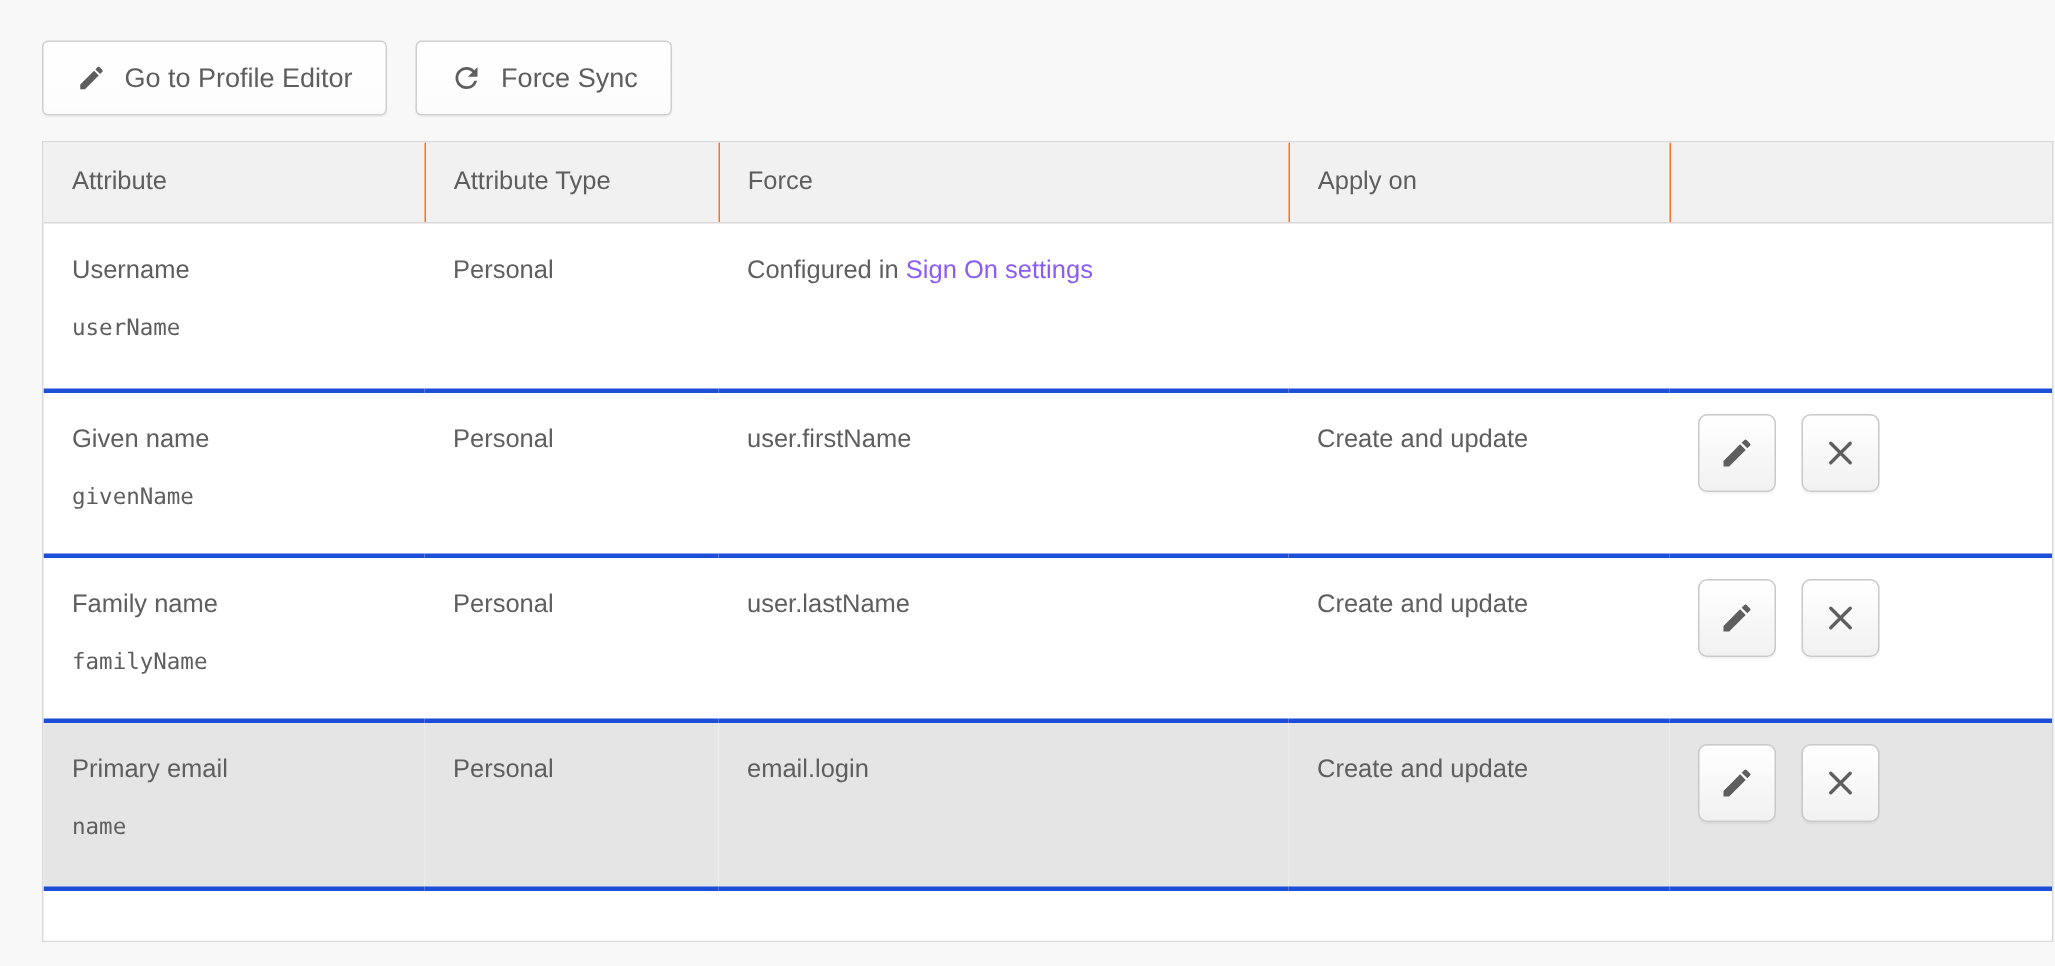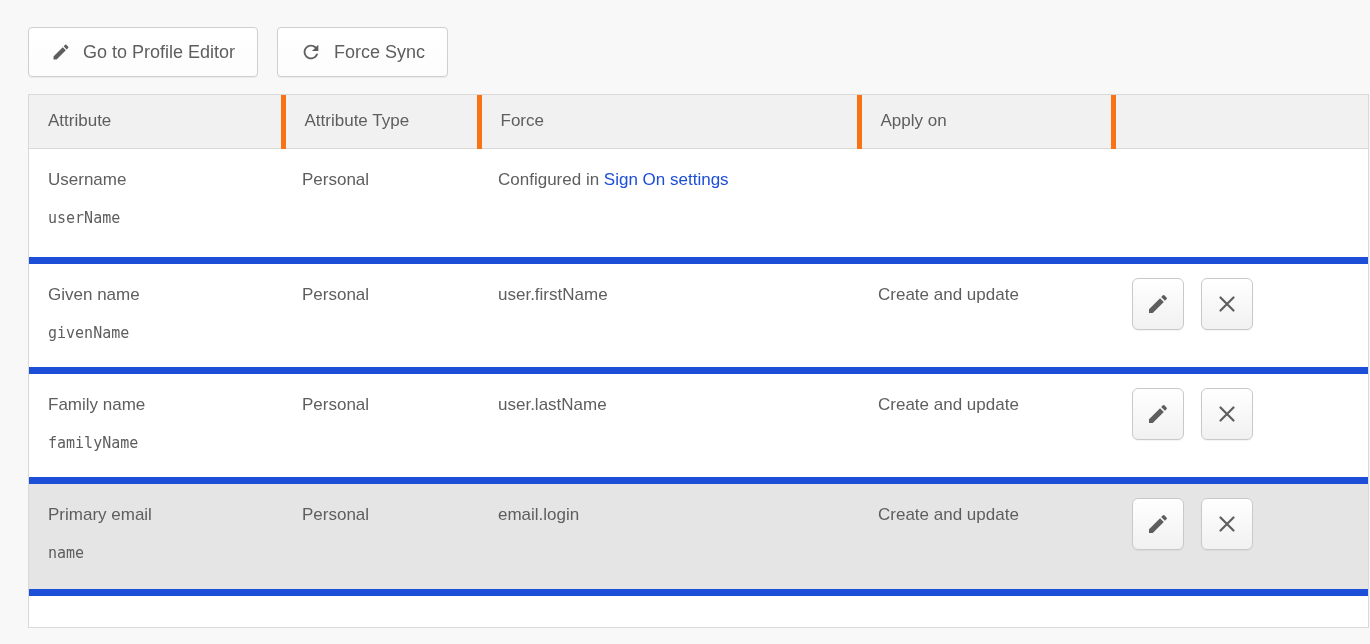--- a/index.html
+++ b/index.html
@@ -38,44 +38,44 @@
     overflow:hidden;
   }
   table { width:100%; border-collapse:collapse; table-layout:fixed; }
   col.c1 { width:254px; } col.c2 { width:196px; } col.c3 { width:380px; }
   col.c4 { width:254px; } col.c5 { width:auto; }
 
   thead th {
     height:53px;
     background:#f1f1f1;
     border-bottom:1px solid #d9d9d9;
-    border-left:5px solid #f97316;
+    border-left:1px solid #f97316;
     font-weight:normal; font-size:17px; color:#5e5e5e;
     text-align:left; padding:0 0 0 19px; vertical-align:middle;
   }
   thead th:first-child { border-left:none; }
 
   tbody td {
     vertical-align:top;
     padding:21px 10px 0 19px;
     font-size:17px; color:#5e5e5e;
-    border-bottom:7px solid #1d4ed8;
+    border-bottom:3px solid #1d4ed8;
   }
   tr.row-1 td { height:112px; }
   tr.row-2 td, tr.row-3 td { height:110px; }
   tr.row-4 td { height:112px; }
   tr.row-4 td { background:#e5e5e5; }
   tr.row-partial td { height:40px; border-bottom:none; background:#ffffff; }
 
   .attr-name {
     display:block; margin-top:19px;
     font-family:"DejaVu Sans Mono", monospace;
     font-size:15px; color:#5e5e5e;
   }
-  a.sign-on-link { color:#1d4ed8; text-decoration:none; cursor:pointer; }
+  a.sign-on-link { color:#8b5cf6; text-decoration:none; cursor:pointer; }
 
   td.actions { padding-top:14px; }
   .action-btns { display:flex; gap:17px; }
   .sq-btn {
     width:52px; height:52px;
     display:inline-flex; align-items:center; justify-content:center;
     background:linear-gradient(#ffffff,#f1f1f1);
     border:1px solid #c9c9c9; border-radius:6px;
     box-shadow:0 1px 1px rgba(0,0,0,0.05);
     cursor:pointer;

